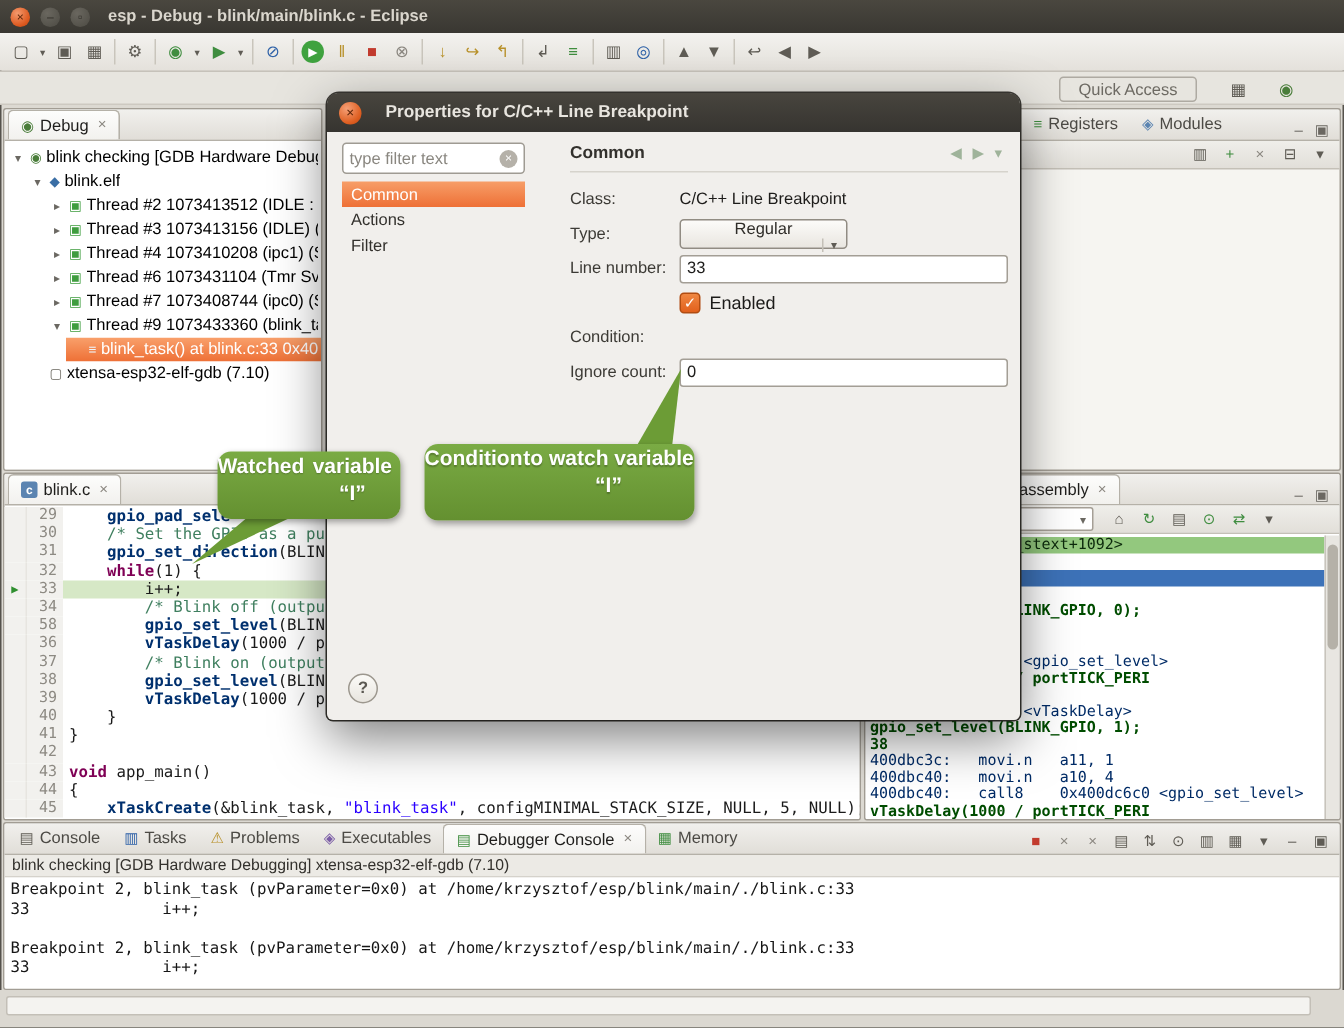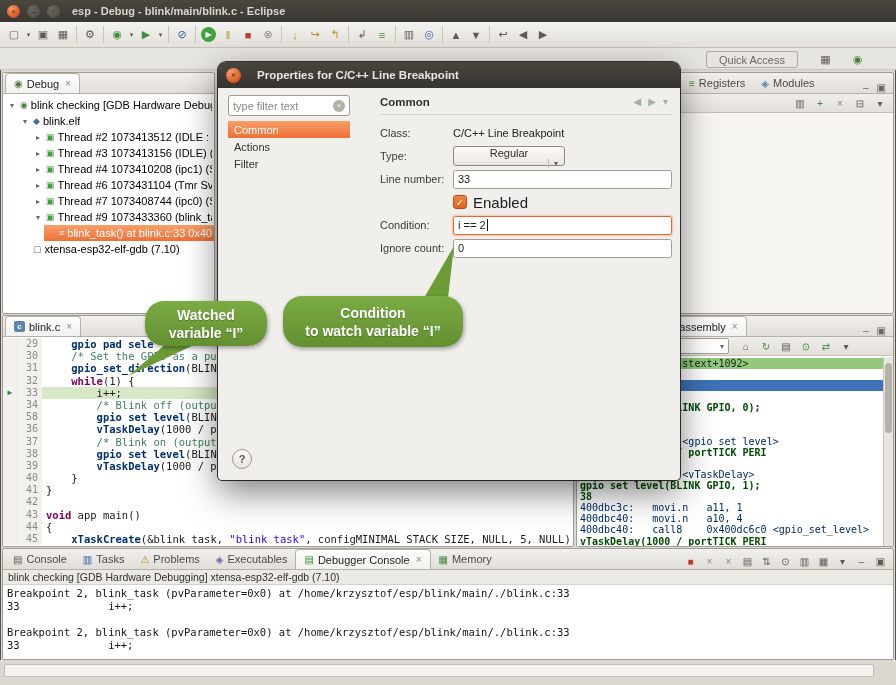--- a/index.html
+++ b/index.html
@@ -158,34 +158,34 @@
   .dinput.focus { border-color:#dd6b2f; box-shadow:0 0 2px 1px rgba(226,115,50,.35); }
   .caret { display:inline-block; width:1px; height:12px; background:#1d1c1a; margin-left:1px; }
   .dcombo { width:112px; height:20px; display:flex; align-items:center; padding:0 6px;
     background:linear-gradient(#fcfbf9,#e9e6e0); border:1px solid #918c83; border-radius:3px;
     font-size:11px; color:#2f2d29;flex-direction:column; }
   .dcombo .dcaret { margin-left:auto; font-size:8px; color:#5f5c55; border-left:1px solid #c4c0b7; padding-left:5px; }
   .dcheckrow { display:flex; align-items:center; gap:6px; }
   .dcheck { width:14px; height:14px; background:linear-gradient(#ef8742,#e2601c);
     border:1px solid #b14d12; border-radius:3px; color:#fff; font-size:10px;
     display:flex; align-items:center; justify-content:center; }
-  .dchecklabel { font-size:15px; color:#1d1c1a; }
+  .dchecklabel { font-size:12px; color:#1d1c1a; }
   .dhelp { position:absolute; left:14px; bottom:11px; width:20px; height:20px;
     border:1px solid #9c978e; border-radius:50%; background:linear-gradient(#fbfaf7,#e8e5df);
     display:flex; align-items:center; justify-content:center; font-size:11px; color:#5b5852; font-weight:bold; }
   .dbuttons { position:absolute; right:13px; bottom:10px; display:flex; gap:11px; }
   .dbtn { width:78px; height:25px; background:linear-gradient(#fcfbf9,#e6e2db);
     border:1px solid #989389; border-radius:3.5px; font-family:"Liberation Sans",sans-serif;
     font-size:11px; color:#2f2d29; }
   .dbtn.default { border-color:#6e6a62; box-shadow:0 0 0 1px rgba(120,115,105,.4); }
 
   
   .callout { position:absolute; z-index:60; background:linear-gradient(#7aab44,#649030);
-    border-radius:19px; color:#fff; font-weight:bold; font-size:14px; text-align:center;
-    display:flex; flex-direction:column; justify-content:center; line-height:18px;
+    border-radius:9px; color:#fff; font-weight:bold; font-size:14px; text-align:center;
+    display:flex; flex-direction:row; justify-content:center; line-height:18px;
     box-shadow:1px 2px 4px rgba(0,0,0,.35); text-shadow:0 1px 1px rgba(0,0,0,.25); }
   #callout-watched { left:145px; top:301px; width:122px; height:45px; }
   #callout-condition { left:283px; top:296px; width:180px; height:51px; }
   .tailsvg { position:absolute; z-index:59; }
   #tail1 { left:118px; top:338px; }
   #tail2 { left:408px; top:242px; }
 </style>
 </head>
 <body>
 
@@ -540,24 +540,20 @@
           <span class="dlabel"></span>
           <span class="dcheckrow">
             <span class="dcheck">
               <span>✓</span>
             </span>
             <span class="dchecklabel">Enabled</span>
           </span>
         </div>
         <div class="drow2">
           <span class="dlabel">Condition:</span>
-          <span class="dinput focus">
-            <span>i == 2</span>
-            <span class="caret"></span>
-          </span>
         </div>
         <div class="drow2">
           <span class="dlabel">Ignore count:</span>
           <input class="dinput" value="0" style="">
         </div>
       </div>
 
       <span class="dhelp">?</span>
     </div>
   </div>

